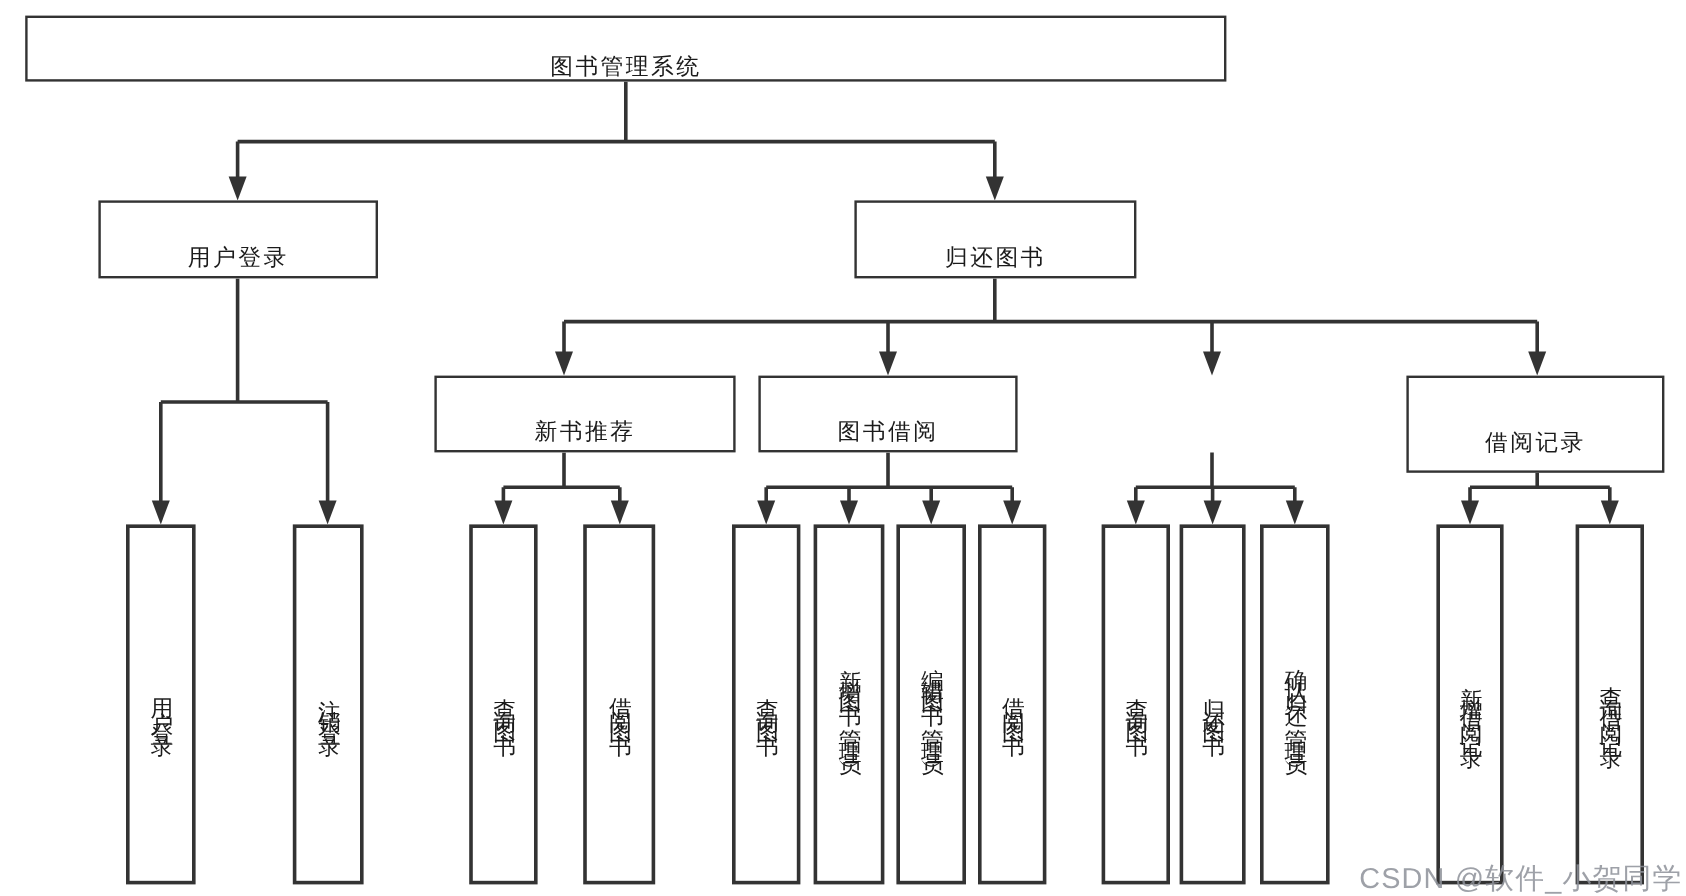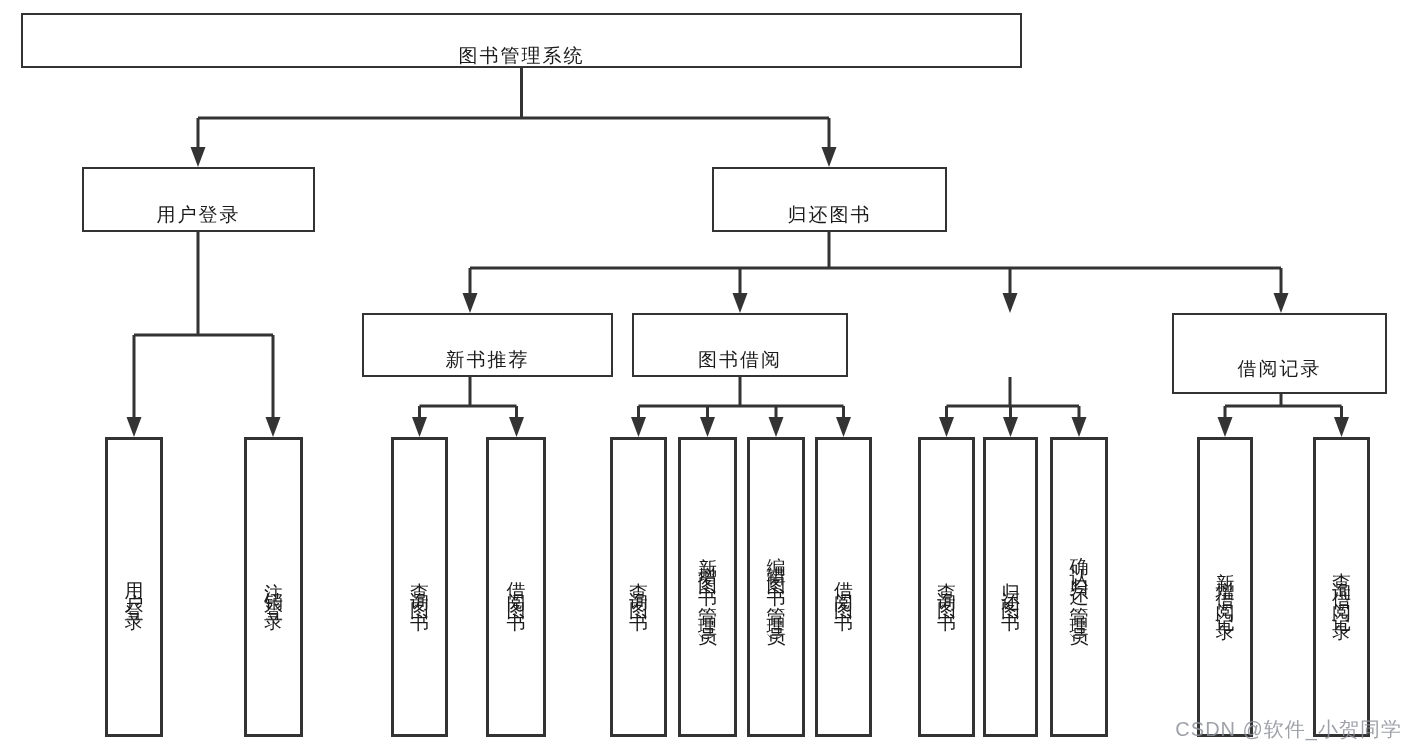--- a/index.html
+++ b/index.html
@@ -45,21 +45,21 @@
     writing-mode: vertical-rl;
     text-orientation: mixed;
     letter-spacing: 10px;
     line-height: 1.05;
     white-space: nowrap;
   }
   .watermark {
     position: absolute;
     top: 716px;
     right: 3px;
-    font-size: 20px;
+    font-size: 24px;
     letter-spacing: 1px;
     color: rgba(141, 144, 153, 0.85);
     z-index: 3;
     white-space: nowrap;
   }
 </style>
 </head>
 <body>
 
 <div class="canvas">

